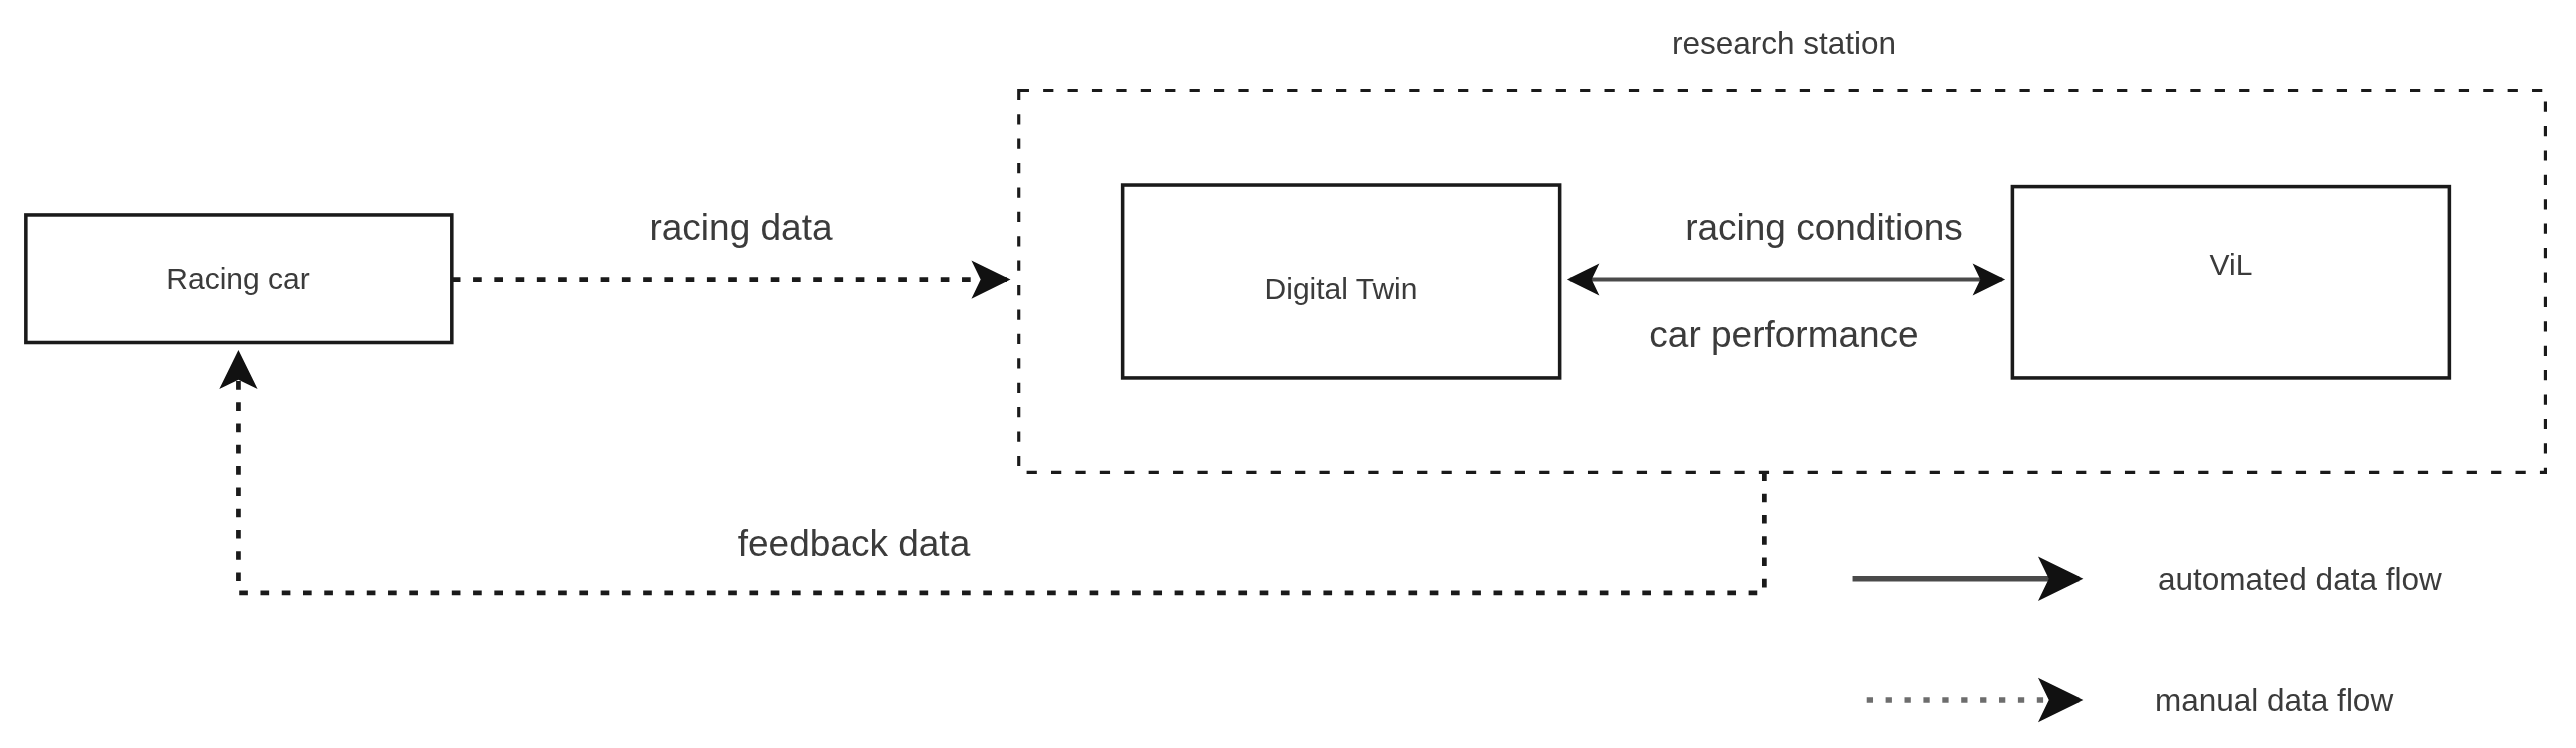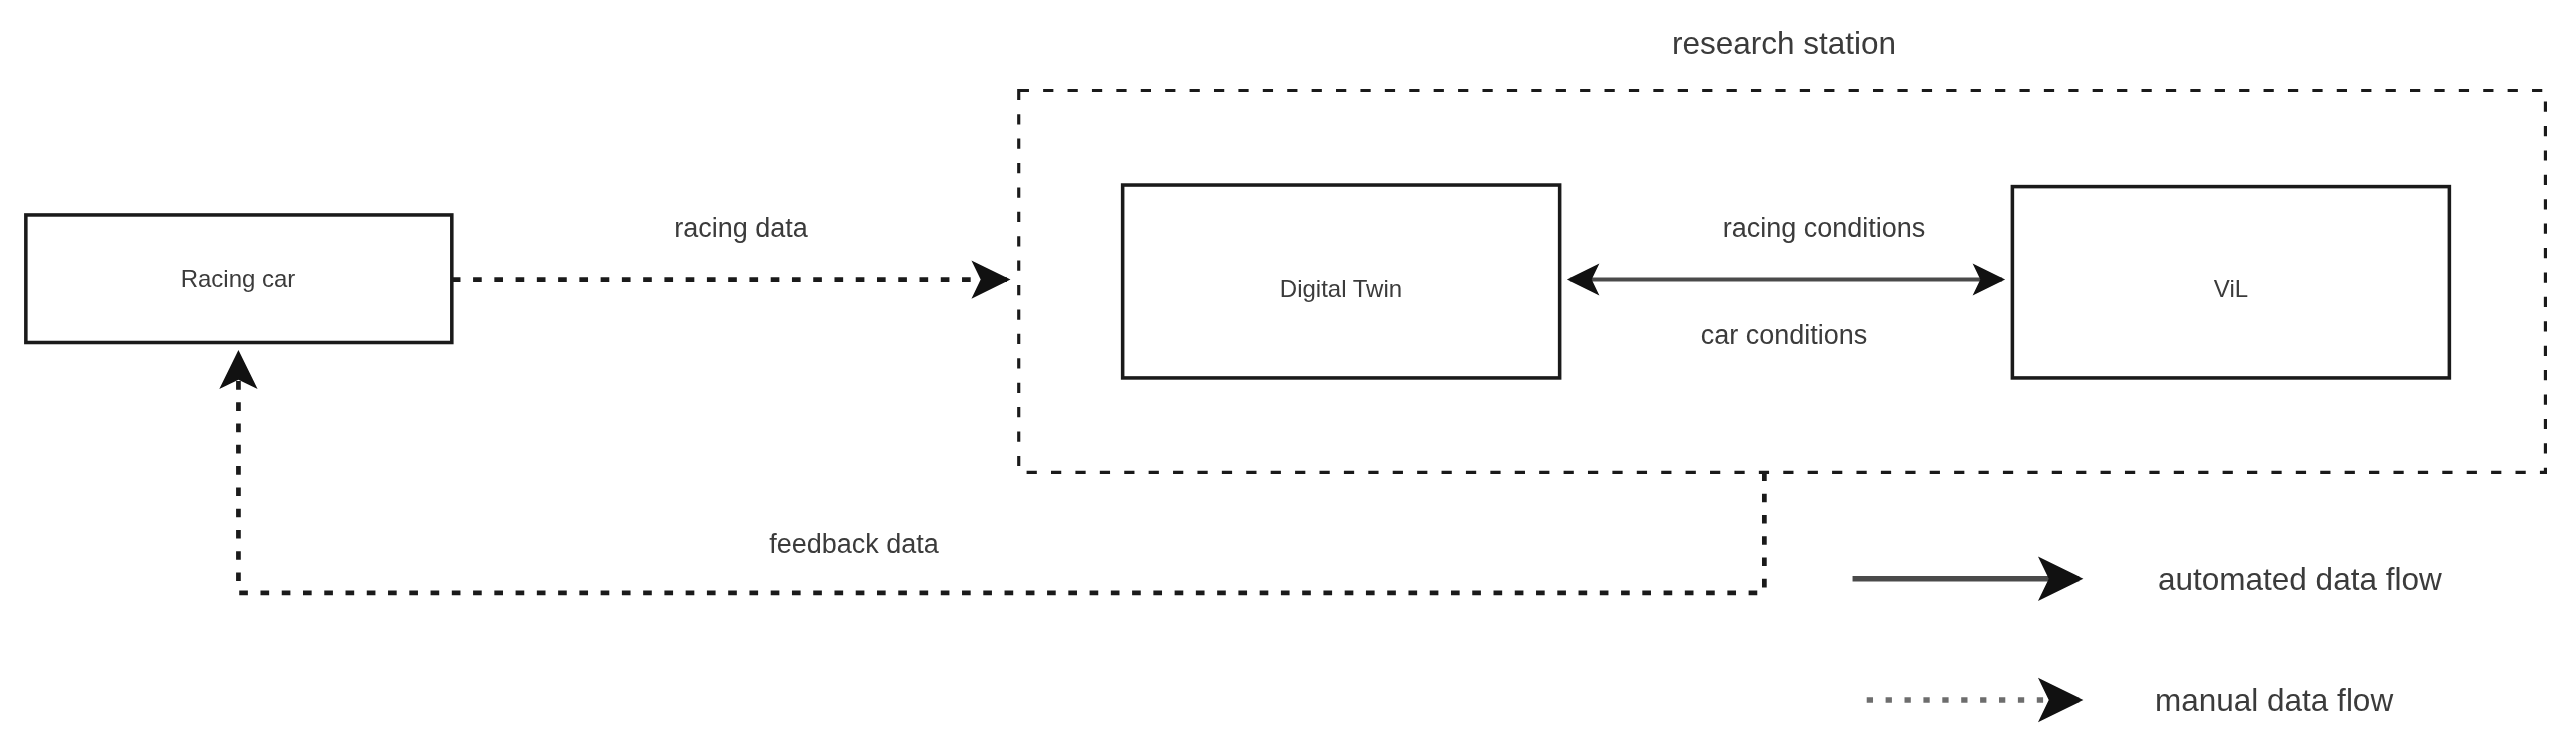--- a/index.html
+++ b/index.html
@@ -28,26 +28,26 @@
   .edge-label,
   .group-title,
   .legend-label {
     position: absolute;
     color: #3b3b3b;
     font-family: "Liberation Sans", sans-serif;
     white-space: nowrap;
     user-select: none;
   }
   .node-label {
-    font-size: 24px;
+    font-size: 30px;
     text-align: left;
     transform: translate(-50%, -50%);
   }
   .edge-label {
-    font-size: 27px;
+    font-size: 37px;
     text-align: center;
     transform: translate(-50%, -50%);
   }
   .group-title {
     font-size: 31.5px;
     text-align: center;
     transform: translate(-50%, -50%);
   }
   .legend-label {
     font-size: 31.5px;
@@ -84,27 +84,27 @@
 
     <line x1="2370" y1="889" x2="2640" y2="889" stroke="#6d6d6d" stroke-width="7" stroke-dasharray="8 16" stroke-linecap="butt" marker-end="url(#arrow-filled)"></line>
   </svg>
 
   <div class="group-title" style="left:1784px; top:43px;">research station</div>
 
   <div class="node-label" style="left:238px; top:279px;">Racing car</div>
 
   <div class="node-label" style="left:1341px; top:281px;margin-top:8px;">Digital Twin</div>
 
-  <div class="node-label" style="left:2231px; top:289px;">ViL</div>
+  <div class="node-label" style="left:2231px; top:265px;">ViL</div>
 
   <div class="edge-label" style="left:741px; top:228px;">racing data</div>
 
   <div class="edge-label" style="left:1824px; top:228px;">racing conditions</div>
 
-  <div class="edge-label" style="left:1784px; top:335px;">car conditions</div>
+  <div class="edge-label" style="left:1784px; top:335px;">car performance</div>
 
   <div class="edge-label" style="left:822px; top:544px;margin-left:32px;">feedback data</div>
 
   <div class="legend-label" style="left:2155px; top:700px;">manual data flow</div>
 
   <div class="legend-label" style="left:2158px; top:579px;">automated data flow</div>
 
 </div>
 
 

